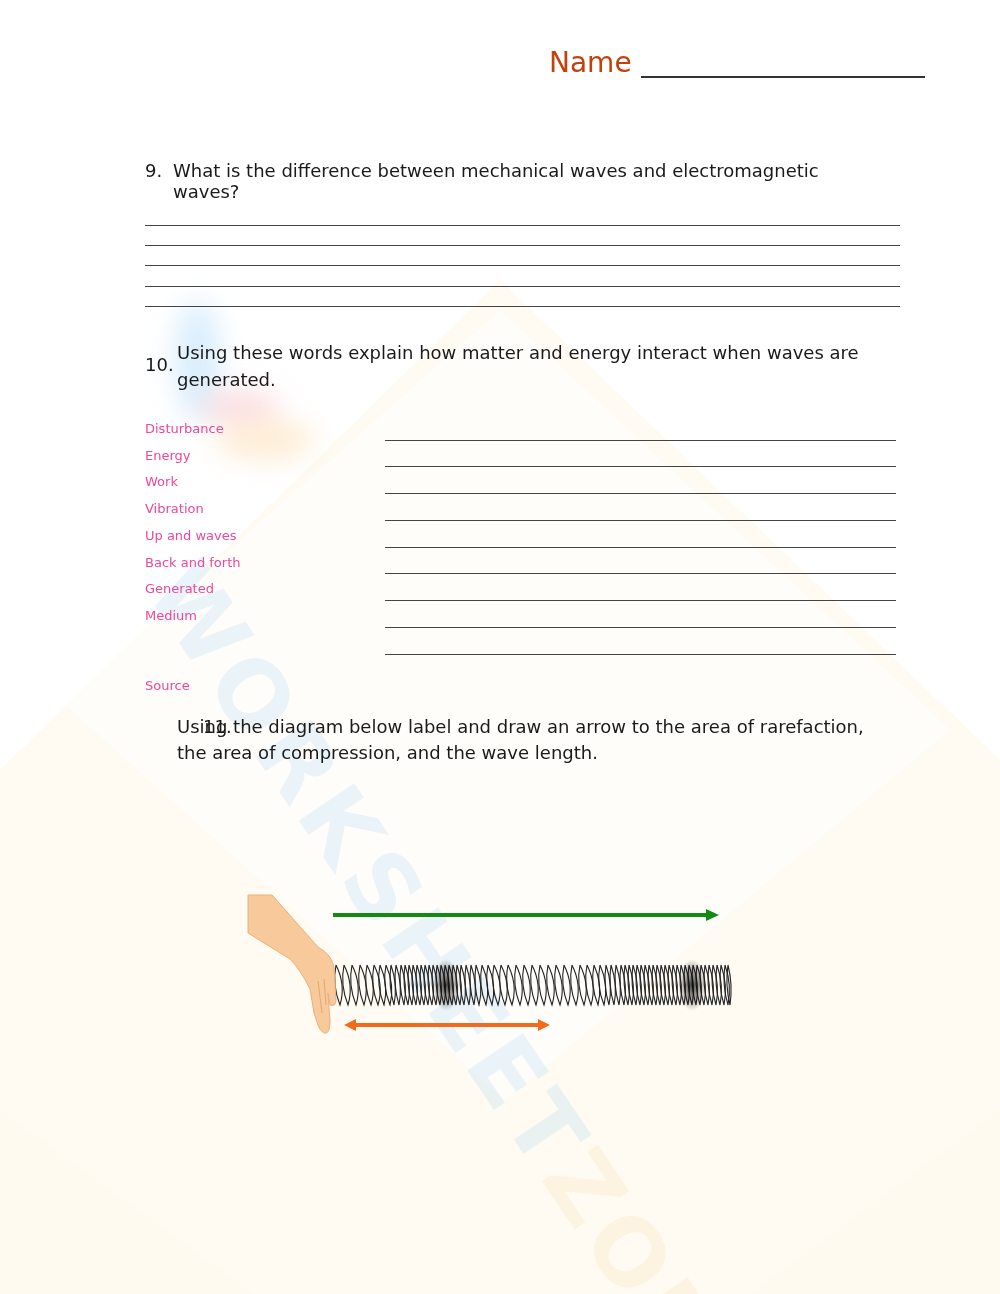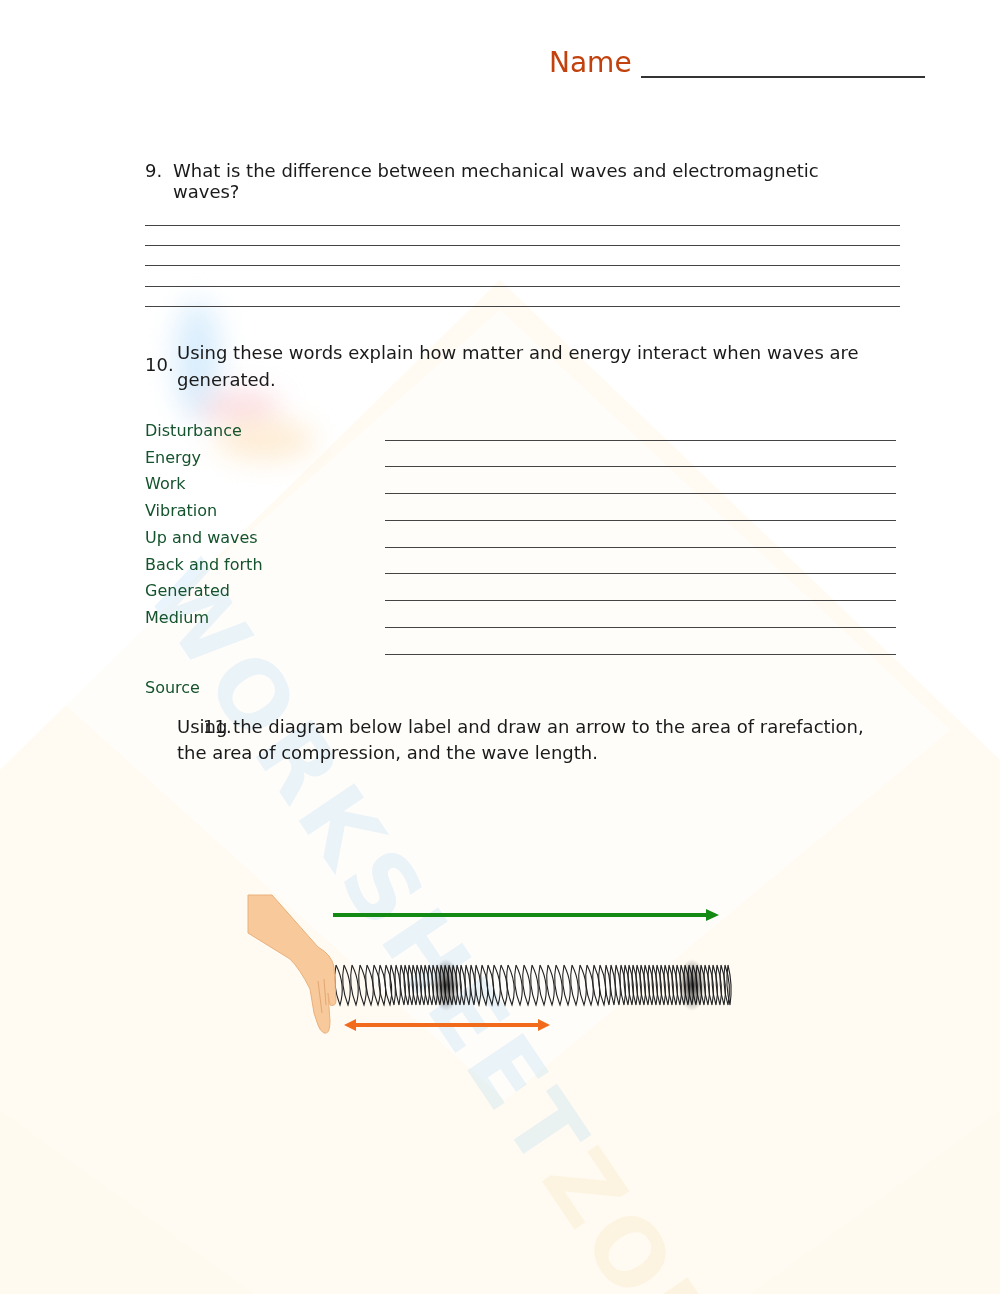--- a/index.html
+++ b/index.html
@@ -37,21 +37,21 @@
       position: absolute; left: 641px; top: 76px; width: 284px; height: 0;
       border-bottom: 2px solid #333;
     }
 
     .q-text { position: absolute; font-size: 18px; line-height: 22px; color: #1a1a1a; }
     .q-num { position: absolute; }
     .q-body { position: absolute; }
 
     .answer-line { position: absolute; height: 0; border-bottom: 1.5px solid #444; }
 
-    .term { position: absolute; left: 145px; font-size: 16px; color: #14532d; }
+    .term { position: absolute; left: 145px; font-size: 13px; color: #ec4899; }
 
     .diagram { position: absolute; left: 240px; top: 885px; width: 500px; height: 160px; }
   </style>
 </head>
 <body>
 
 <svg class="bg-diamond" viewBox="0 0 1000 1294">
   <polygon points="500,280 1000,760 1000,1294 0,1294 0,770" fill="#fffaf0"></polygon>
   <polygon points="0,770 500,280 1000,760 1000,1110 505,1475 0,1110" fill="#fffbf3"></polygon>
   <polygon points="60,700 500,310 950,730 505,1100" fill="#ffffff" opacity="0.55"></polygon>

